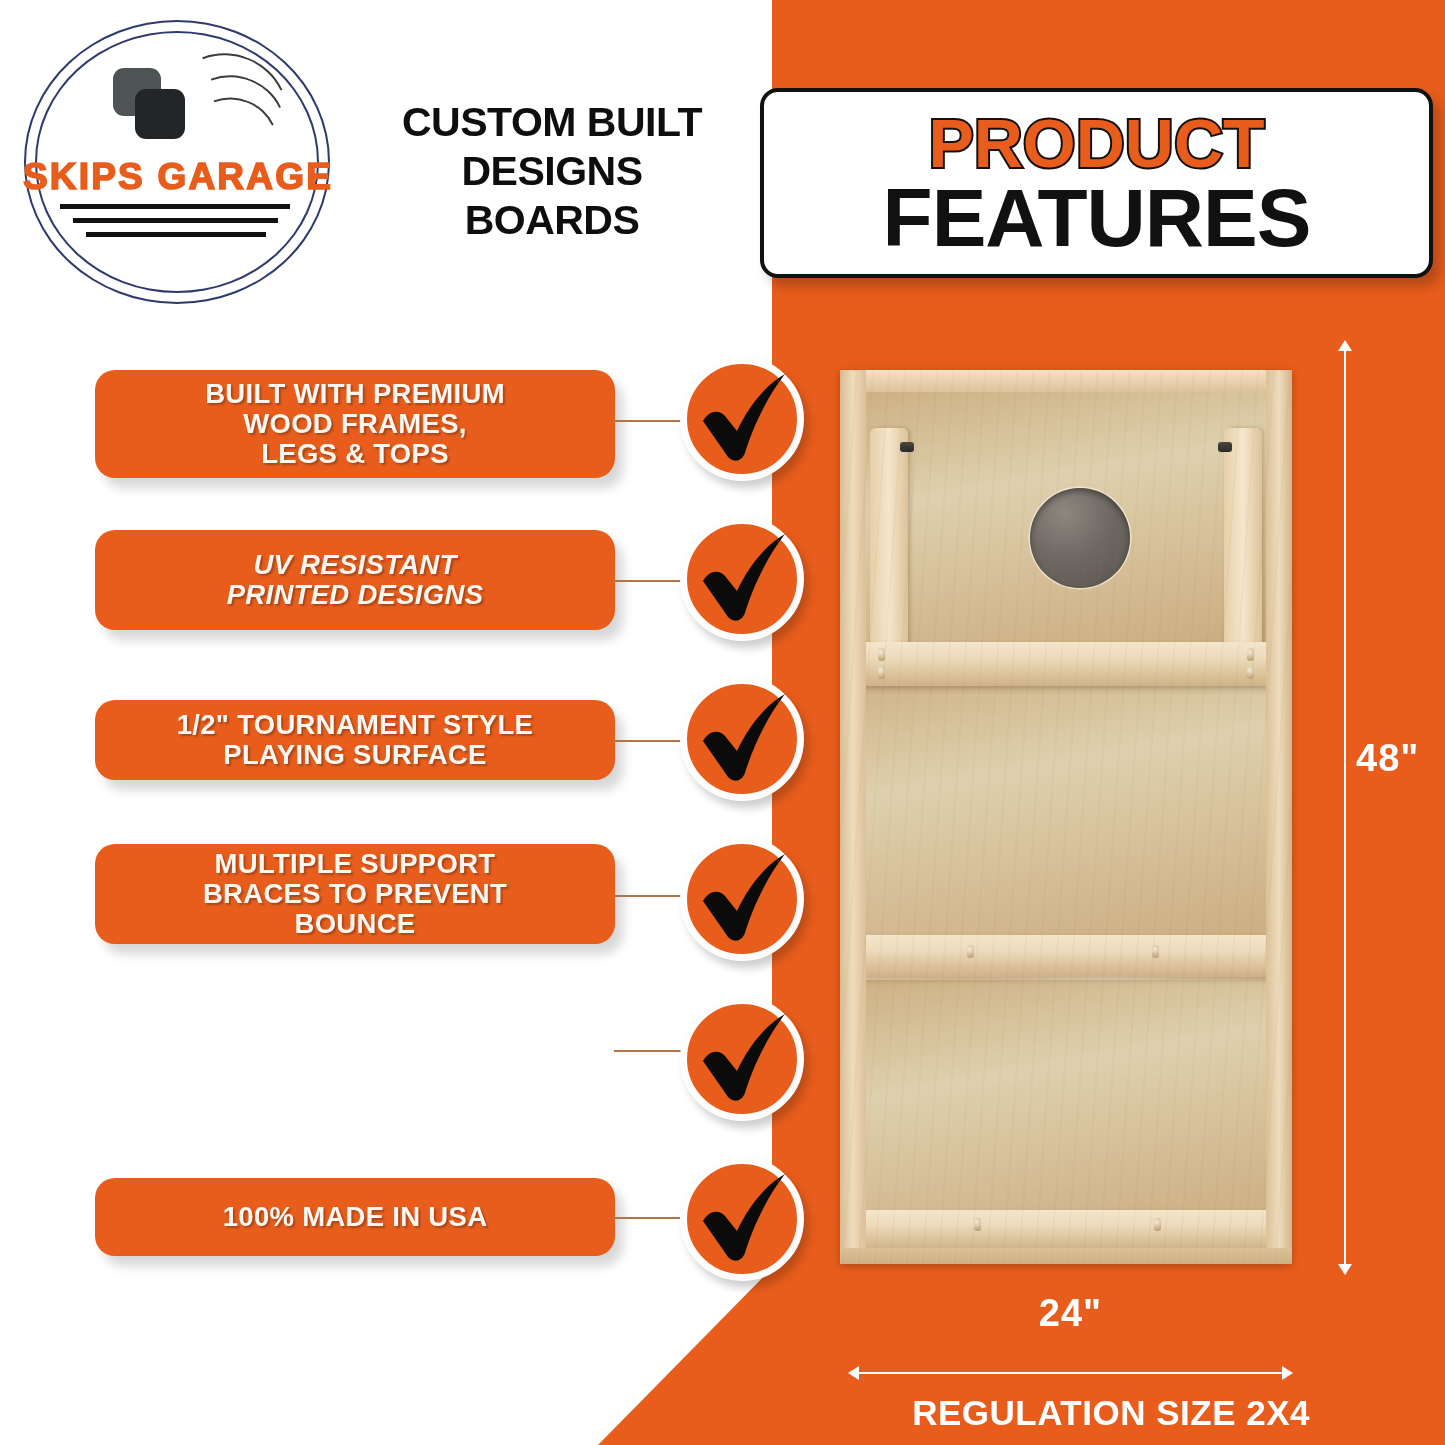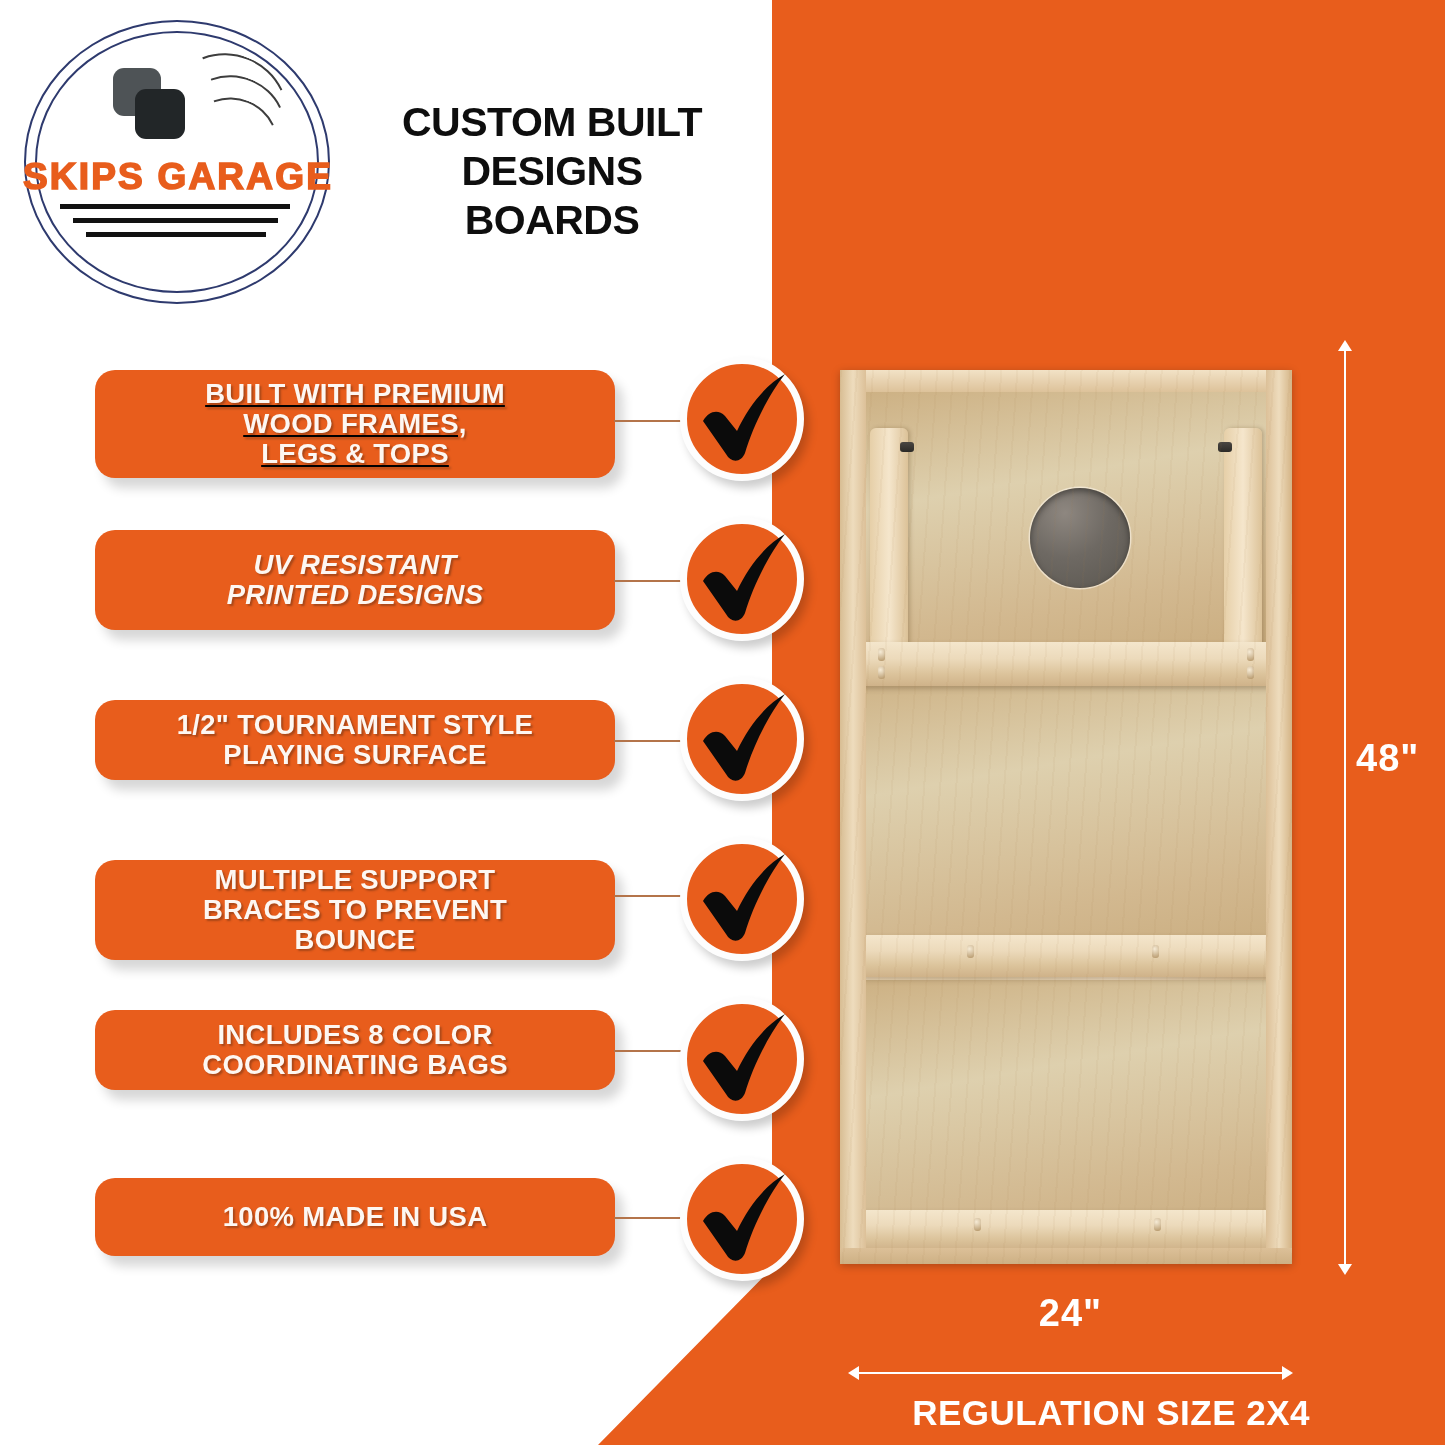--- a/index.html
+++ b/index.html
@@ -213,24 +213,28 @@
     <div class="logo-rule r2"></div>
     <div class="logo-rule r3"></div>
   </div>
 
   <div class="head-title">
     <div>CUSTOM BUILT</div>
     <div>DESIGNS</div>
     <div>BOARDS</div>
   </div>
 
+  <div class="pf-badge">
+    <div class="pf-product">PRODUCT</div>
+    <div class="pf-features">FEATURES</div>
+  </div>
 
   <div id="features-host">
       <div class="feature-row" style="top: 368px;">
-        <div class="pill" style="top: 2px; height: 108px; text-decoration: underline;">
+        <div class="pill" style="top: 2px; height: 108px;">
           <div class="pill-text">
             <div>BUILT WITH PREMIUM</div>
             <div>WOOD FRAMES,</div>
             <div>LEGS &amp; TOPS</div>
           </div>
         </div>
         <div class="connector" style="top: 52px;"></div>
         <div class="check-circle" style="left: 680px; top: -11px;">
           <svg class="check-mark" viewBox="0 0 110 110">
             <path d="M16 57 C22 47 31 45 38 52 L50 67 C62 41 80 20 98 10 C82 30 66 62 58 89 C54 99 44 99 39 90 Z" fill="#0b0b0b"></path>
@@ -259,41 +263,35 @@
           </div>
         </div>
         <div class="connector" style="top: 52px;"></div>
         <div class="check-circle" style="left: 680px; top: -11px;">
           <svg class="check-mark" viewBox="0 0 110 110">
             <path d="M16 57 C22 47 31 45 38 52 L50 67 C62 41 80 20 98 10 C82 30 66 62 58 89 C54 99 44 99 39 90 Z" fill="#0b0b0b"></path>
           </svg>
         </div>
       </div>
       <div class="feature-row" style="top: 842px;">
-        <div class="pill" style="top: 18px; height: 100px;">
+        <div class="pill" style="top: 2px; height: 100px;">
           <div class="pill-text">
             <div>MULTIPLE SUPPORT</div>
             <div>BRACES TO PREVENT</div>
             <div>BOUNCE</div>
           </div>
         </div>
         <div class="connector" style="top: 53px;"></div>
         <div class="check-circle" style="left: 680px; top: -5px;">
           <svg class="check-mark" viewBox="0 0 110 110">
             <path d="M16 57 C22 47 31 45 38 52 L50 67 C62 41 80 20 98 10 C82 30 66 62 58 89 C54 99 44 99 39 90 Z" fill="#0b0b0b"></path>
           </svg>
         </div>
       </div>
       <div class="feature-row" style="top: 1000px;">
-        <div class="pill" style="top: 10px; height: 80px;">
-          <div class="pill-text">
-            <div>INCLUDES 8 COLOR</div>
-            <div>COORDINATING BAGS</div>
-          </div>
-        </div>
         <div class="connector" style="top: 50px;"></div>
         <div class="check-circle" style="left: 680px; top: -3px;">
           <svg class="check-mark" viewBox="0 0 110 110">
             <path d="M16 57 C22 47 31 45 38 52 L50 67 C62 41 80 20 98 10 C82 30 66 62 58 89 C54 99 44 99 39 90 Z" fill="#0b0b0b"></path>
           </svg>
         </div>
       </div>
       <div class="feature-row" style="top: 1162px;">
         <div class="pill" style="top: 16px; height: 78px;">
           <div class="pill-text">

